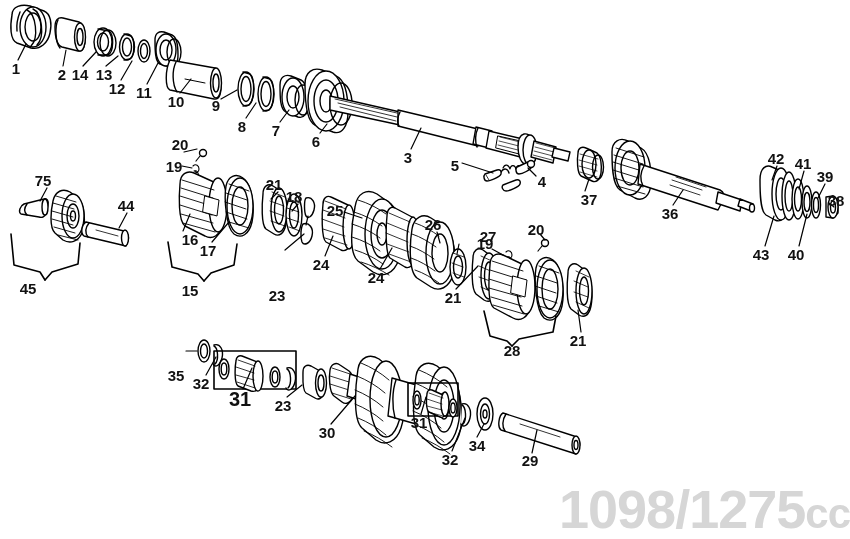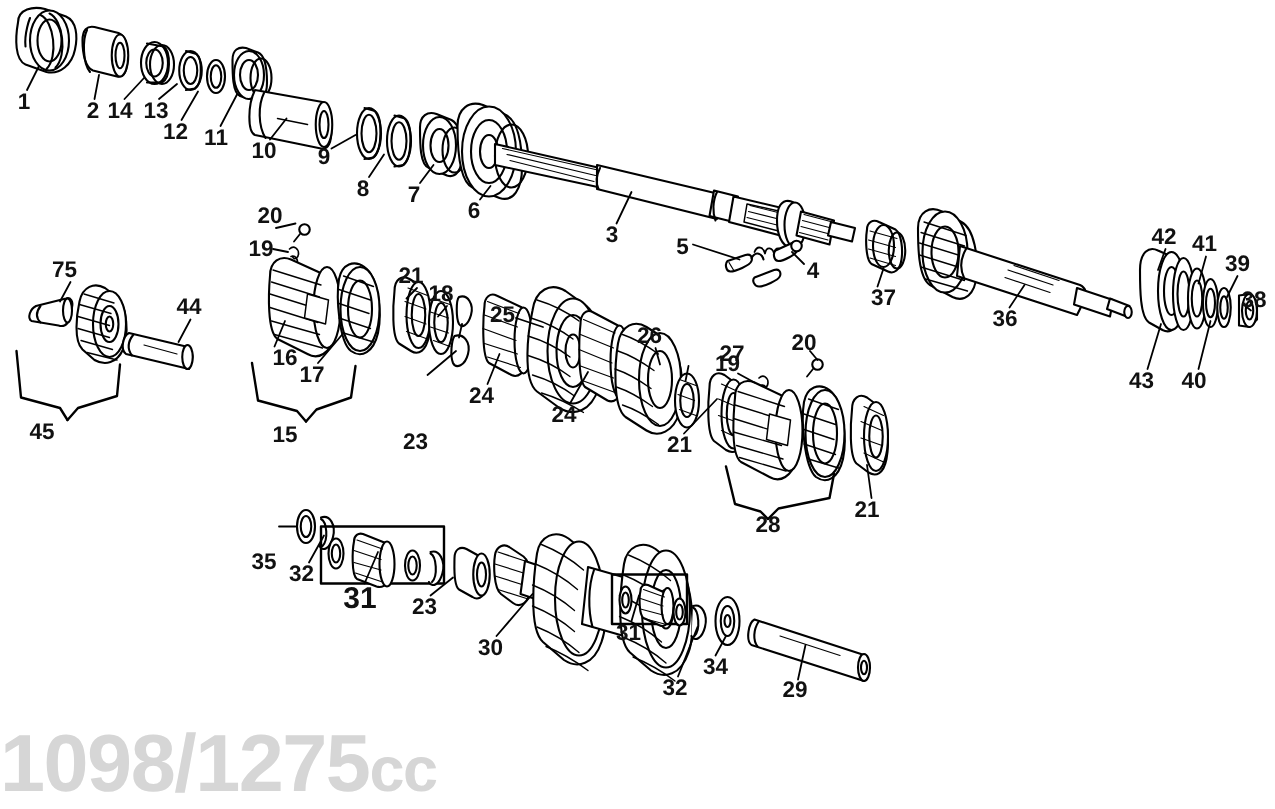--- a/index.html
+++ b/index.html
@@ -16,21 +16,21 @@
     line-height:1;
     white-space:nowrap;
     transform:translate(-50%,-50%);
     user-select:none;
   }
   .callout.big{font-size:20px;}
   #watermark{
     position:absolute;
     left:0;right:0;
     top:478px;
-    text-align:left;
+    text-align:right;
     font-family:"Liberation Sans",sans-serif;
     font-weight:bold;
     font-size:54px;
     letter-spacing:-1px;
     color:#d6d6d6;
     user-select:none;
   }
   #watermark .cc{font-size:42px;}
 </style>
 </head>

